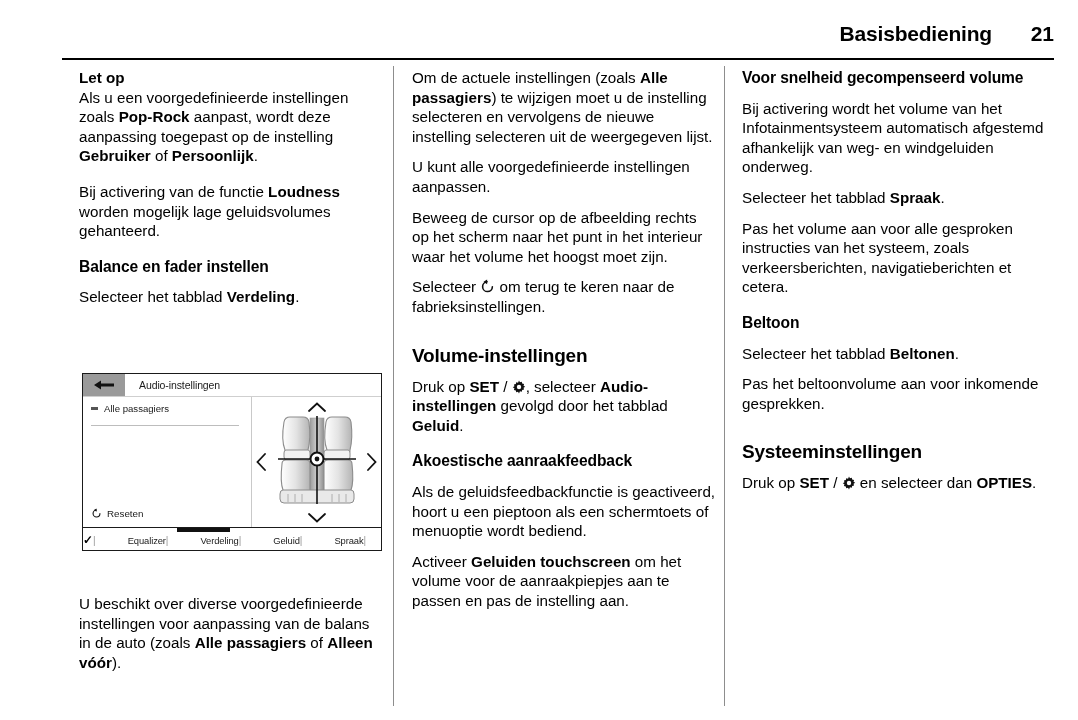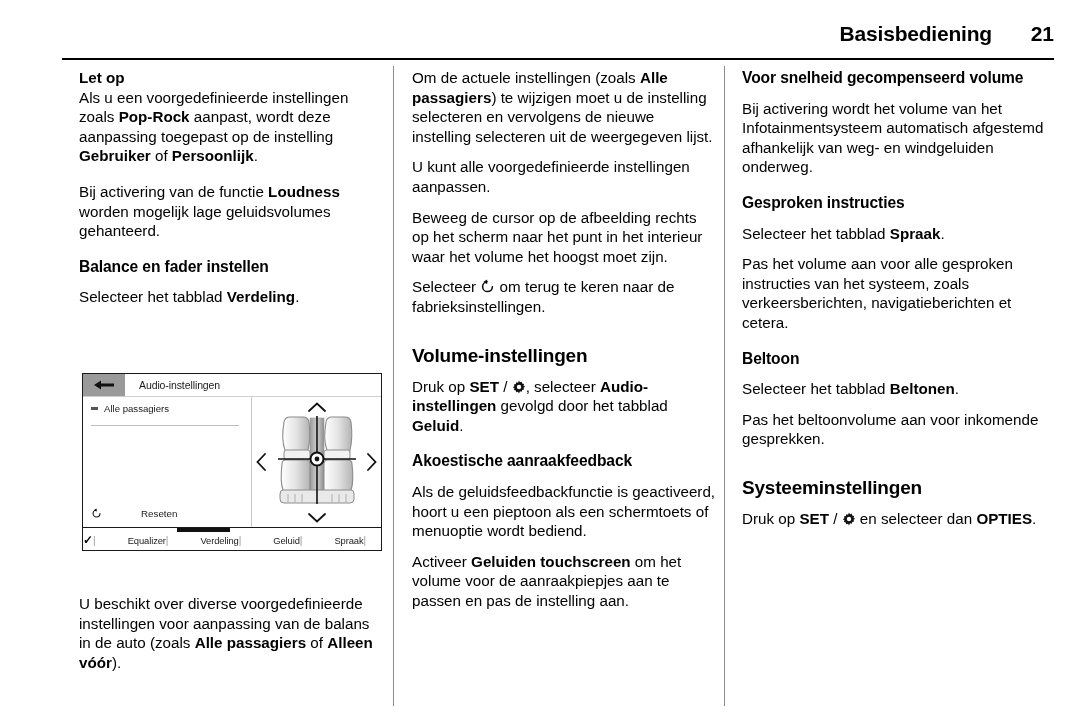--- a/index.html
+++ b/index.html
@@ -196,21 +196,20 @@
     background: #bdbdbd;
   }
   .reset-row {
     position: absolute;
     left: 8px;
     bottom: 8px;
     display: flex;
     align-items: center;
     font-size: 9.8px;
     color: #1a1a1a;
-    gap: 34px;
   }
   .reset-row .icon-reset-inline { margin-right: 5px; width:11px; height:11px; }
 
   .screen-right {
     flex: 1;
     position: relative;
   }
   .seat-wrap {
     position: absolute;
     left: 0; right: 0; top: 0; bottom: 0;
@@ -450,21 +449,20 @@
     <p><span>Activeer </span><b>Geluiden touchscreen</b><span> om het volume voor de aanraakpiepjes aan te passen en pas de instelling aan.</span></p>
   </div>
 
   <div class="col col-3">
 
     <h2 class="first">Voor snelheid gecompenseerd volume</h2>
 
 
     <p>Bij activering wordt het volume van het Infotainmentsysteem automatisch afgestemd afhankelijk van weg- en windgeluiden onderweg.</p>
 
-    <h2>Gesproken instructies</h2>
 
     <p><span>Selecteer het tabblad </span><b>Spraak</b><span>.</span></p>
 
     <p>Pas het volume aan voor alle gesproken instructies van het systeem, zoals verkeersberichten, navigatieberichten et cetera.</p>
 
     <h2>Beltoon</h2>
 
     <p><span>Selecteer het tabblad </span><b>Beltonen</b><span>.</span></p>
 
     <p>Pas het beltoonvolume aan voor inkomende gesprekken.</p>

